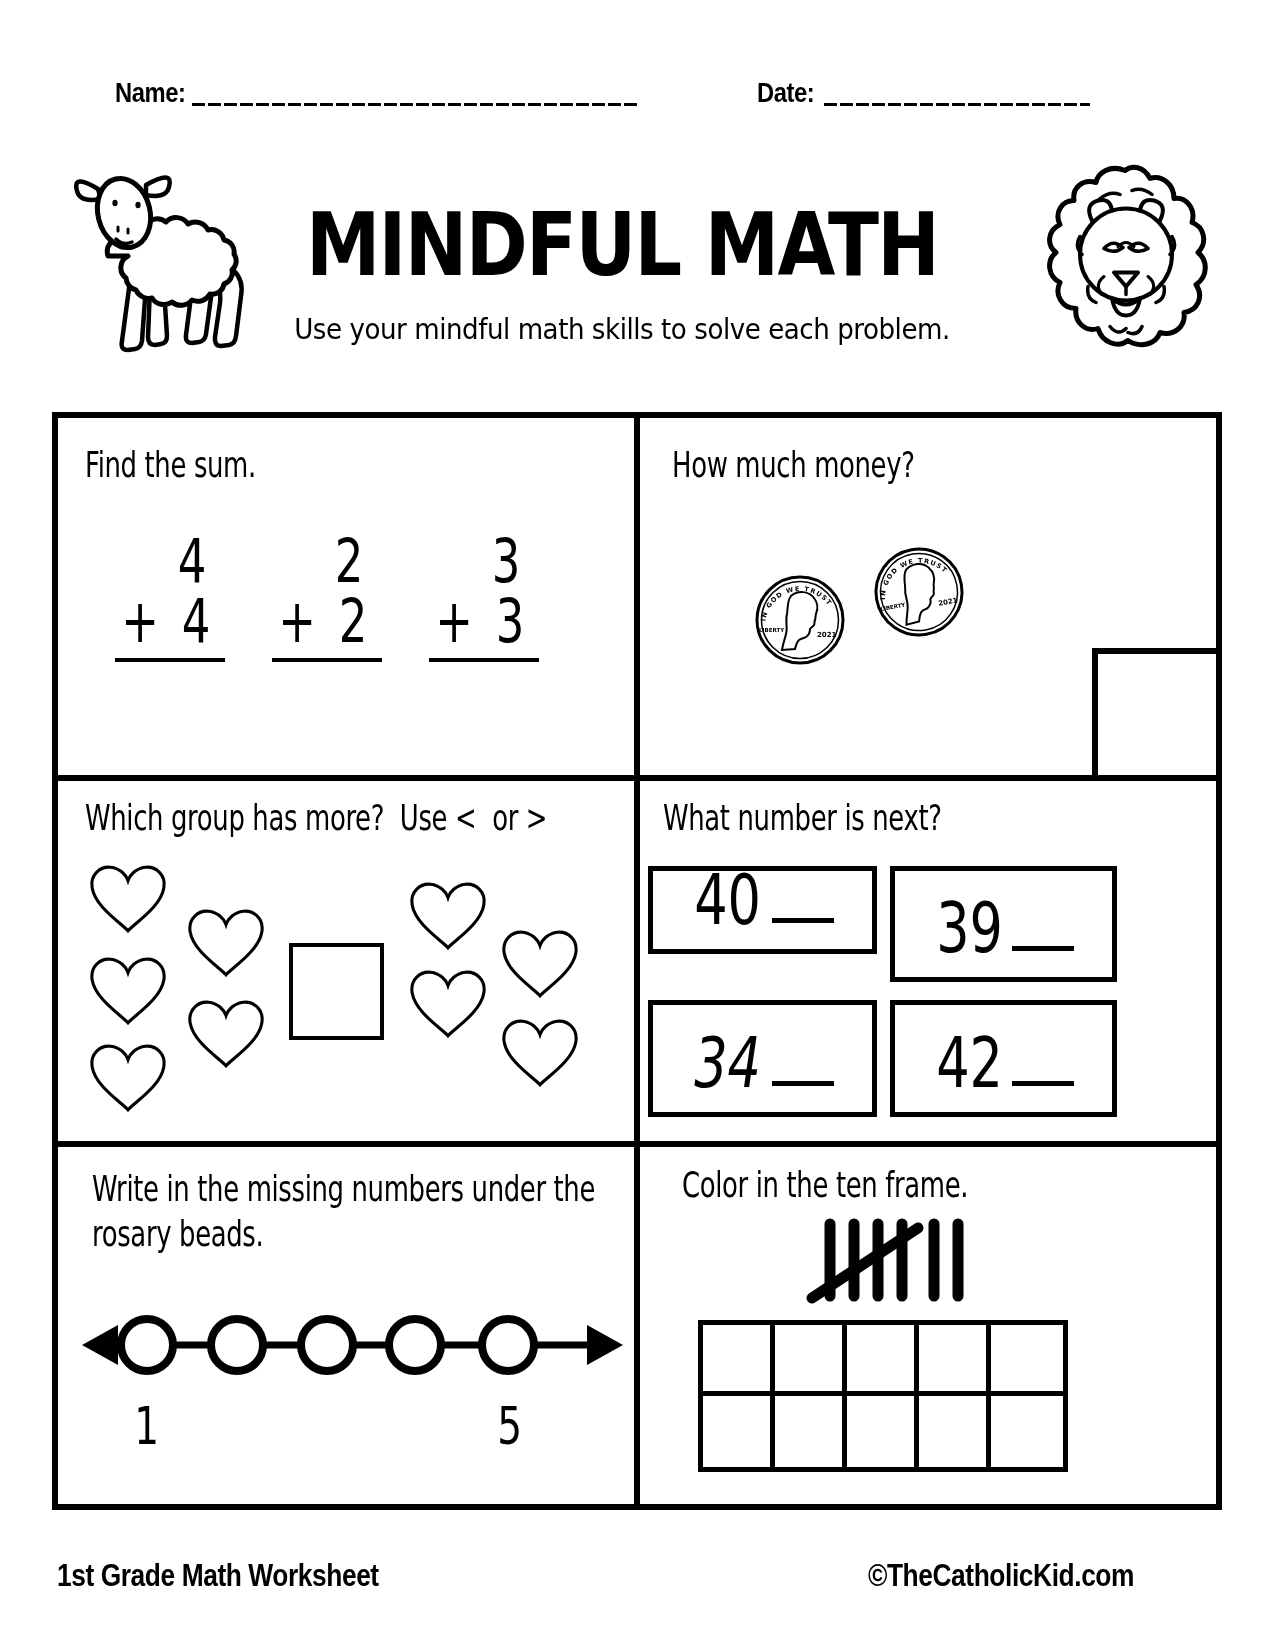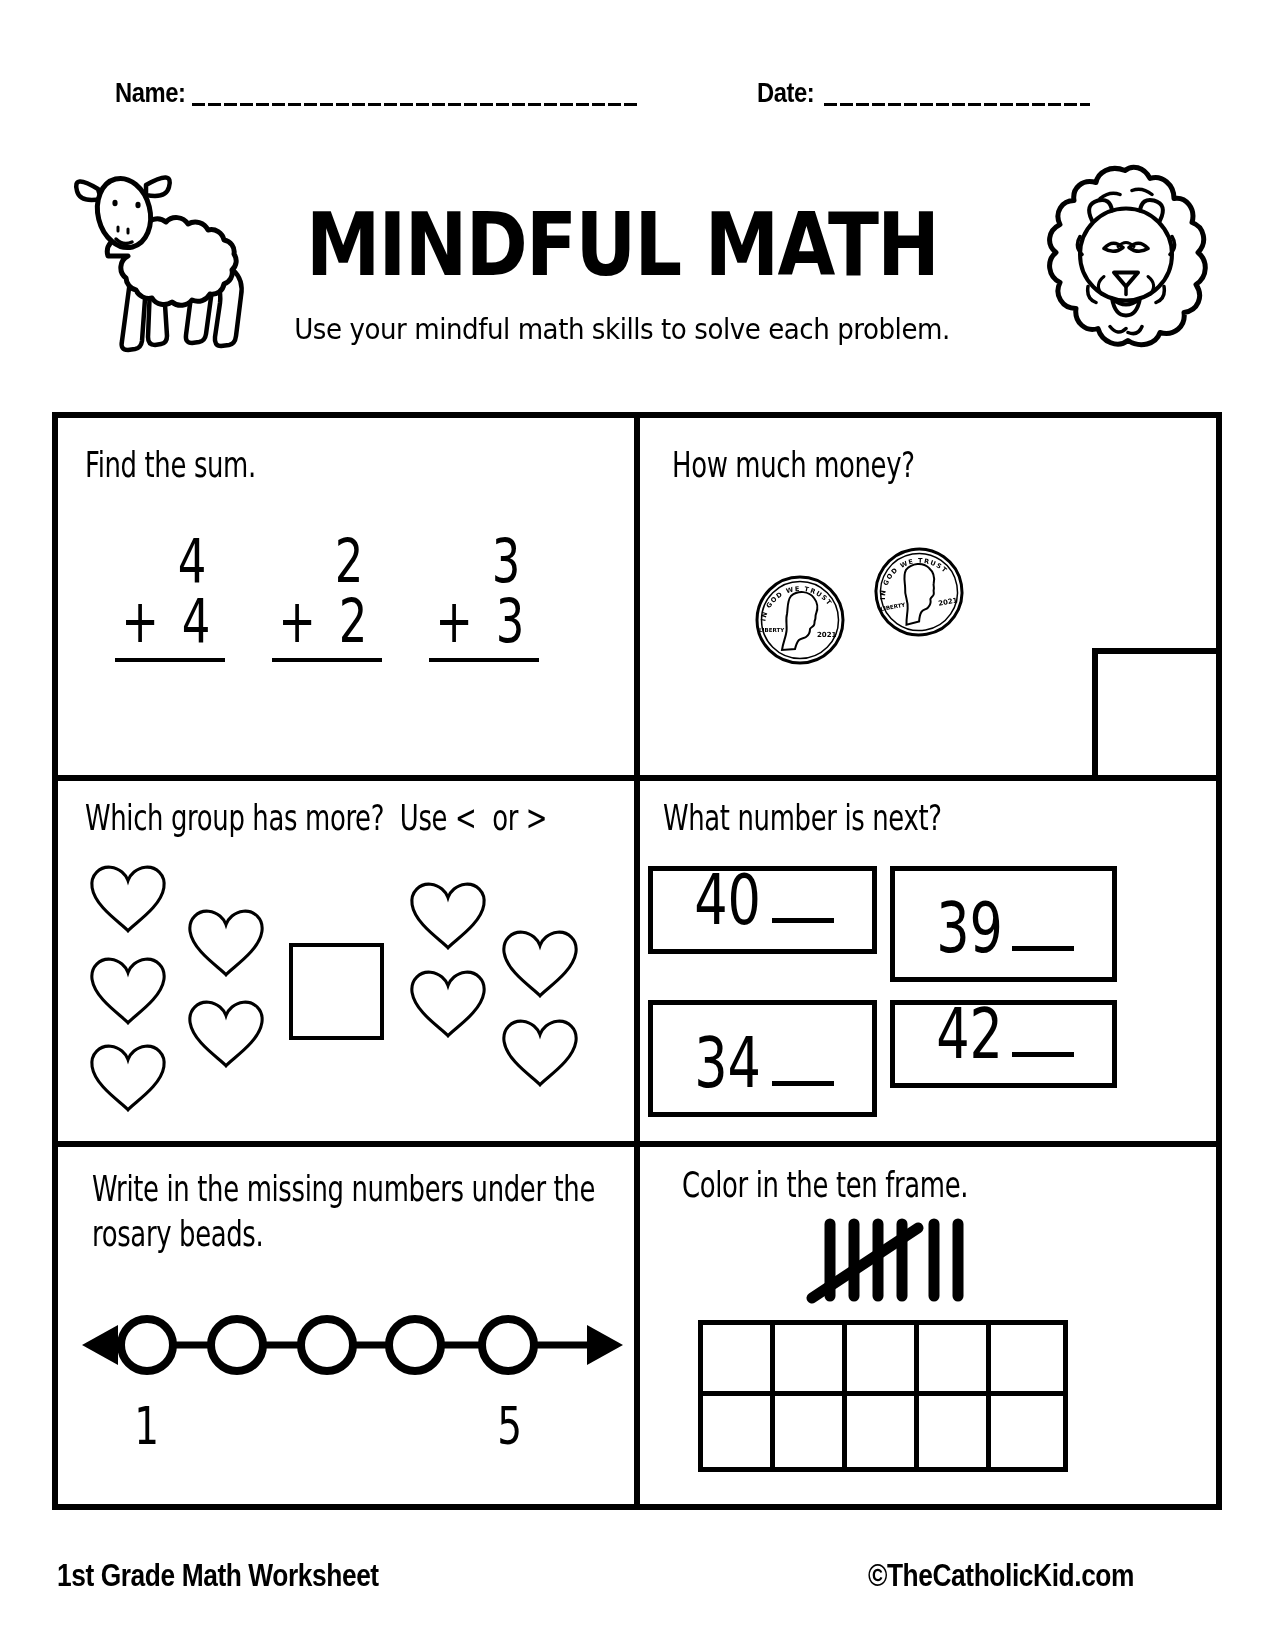--- a/index.html
+++ b/index.html
@@ -199,25 +199,25 @@
 <div class="abs ptitle" style="left:663px; top:797px;">What number is next?</div>
 
 <div class="abs seq-box" style="left:648px; top:866px; width:229px; height:88px;">
   <span class="seq-num condc">40</span>
   <span class="seq-blank"></span>
 </div>
 <div class="abs seq-box" style="left:890px; top:866px; width:227px; height:116px;">
   <span class="seq-num condc">39</span>
   <span class="seq-blank"></span>
 </div>
-<div class="abs seq-box" style="left:648px; top:1000px; width:229px; height:117px;">
+<div class="abs seq-box" style="left:648px; top:1000px; width:229px; height:117px;font-style:italic;">
   <span class="seq-num condc">34</span>
   <span class="seq-blank"></span>
 </div>
-<div class="abs seq-box" style="left:890px; top:1000px; width:227px; height:88px;">
+<div class="abs seq-box" style="left:890px; top:1000px; width:227px; height:117px;">
   <span class="seq-num condc">42</span>
   <span class="seq-blank"></span>
 </div>
 
 <div class="abs ptitle" style="left:92px; top:1168px;">Write in the missing numbers under the</div>
 <div class="abs ptitle" style="left:92px; top:1213px;">rosary beads.</div>
 
 <svg class="abs" style="left:80px; top:1303px;" width="545" height="84" viewBox="0 0 545 84">
   <line x1="18" y1="42" x2="527" y2="42" stroke="#000" stroke-width="7"></line>
   <polygon points="2,42 38,22 38,62" fill="#000"></polygon>

